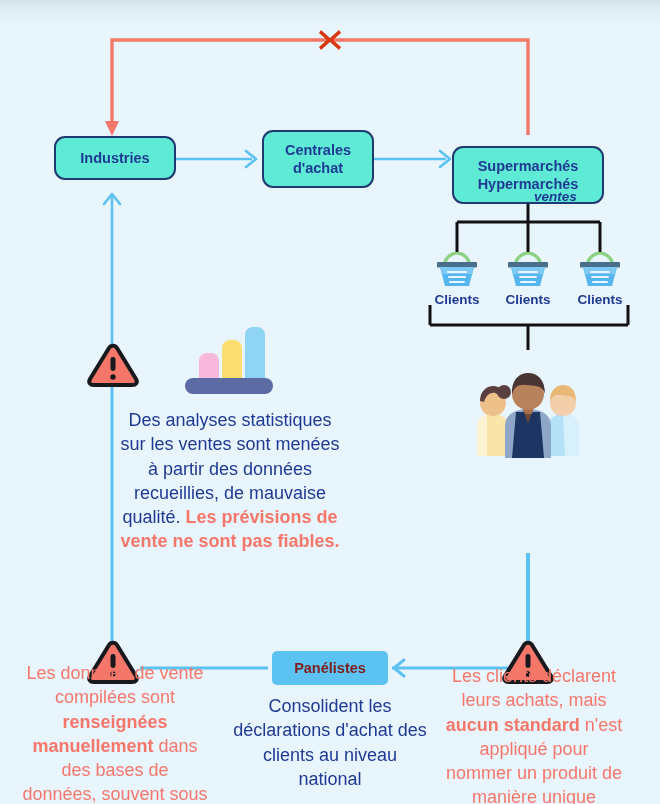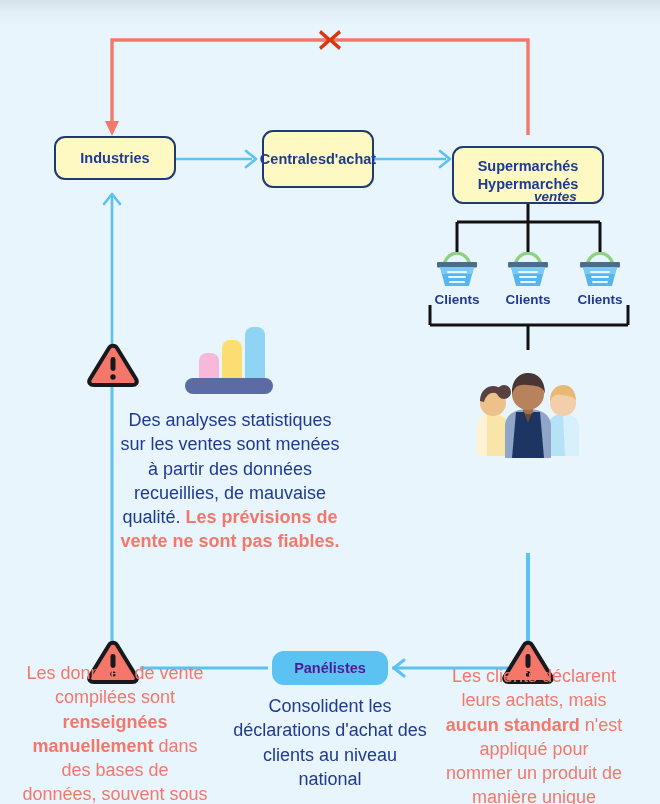--- a/index.html
+++ b/index.html
@@ -11,25 +11,25 @@
     position:relative;
   }
   #stage{position:absolute;inset:0;width:660px;height:804px;}
   #topfade{position:absolute;left:0;top:0;width:660px;height:26px;
     background:linear-gradient(to bottom,#d6e2ea 0%,#e2eef6 45%,#e9f5fc 100%);}
   svg#wires{position:absolute;left:0;top:0;width:660px;height:804px;}
 
   .node{
     position:absolute;box-sizing:border-box;
     display:flex;align-items:center;justify-content:center;text-align:center;
-    background:#fef9c3;border:2px solid #1f3a73;border-radius:11px;
+    background:#5eead4;border:2px solid #1f3a73;border-radius:11px;
     color:#1f3a93;font-weight:bold;font-size:14.5px;line-height:1.25;
   }
   .node.fill{
-    background:#5bc2f2;border:none;border-radius:12px;color:#4c1d95;
+    background:#5bc2f2;border:none;border-radius:5px;color:#7f1d1d;
   }
   .lbl{position:absolute;color:#1f3a93;font-size:13px;line-height:1.35;text-align:center;}
   .lbl.red{color:#f4776a;}
   .lbl.ital{font-style:italic;font-weight:bold;font-size:13.5px;}
   .para{position:absolute;text-align:center;font-size:18px;line-height:1.35;color:#1f3a93;}
   .para.red{color:#f4776a;}
   .para b{font-weight:bold;}
   .redtxt{color:#f4776a;font-weight:bold;}
   .icon{position:absolute;}
   .clientwrap{position:absolute;display:flex;flex-direction:column;align-items:center;}
@@ -102,21 +102,21 @@
     <svg viewBox="0 0 32 32" width="32" height="32">
       <path d="M7,6 L16,14 L25,6 L27,9 L19,16 L27,23 L25,26 L16,18 L7,26 L5,23 L13,16 L5,9 Z" fill="#d8380f"></path>
     </svg>
   </div>
 
 
   <div class="node" style="left:54px;top:136px;width:122px;height:44px;">
     <span>Industries</span>
   </div>
 
-  <div class="node" style="left:262px;top:130px;width:112px;height:58px;justify-content:center;">
+  <div class="node" style="left:262px;top:130px;width:112px;height:58px;flex-direction:column;justify-content:center;">
     <span>Centrales</span>
     <span>d'achat</span>
   </div>
 
   <div class="node" style="left:452px;top:146px;width:152px;height:58px;flex-direction:column;">
     <span>Supermarchés</span>
     <span>Hypermarchés</span>
   </div>
 
   <div class="lbl ital" style="left:534px;top:188px;width:70px;text-align:left;">ventes</div>

